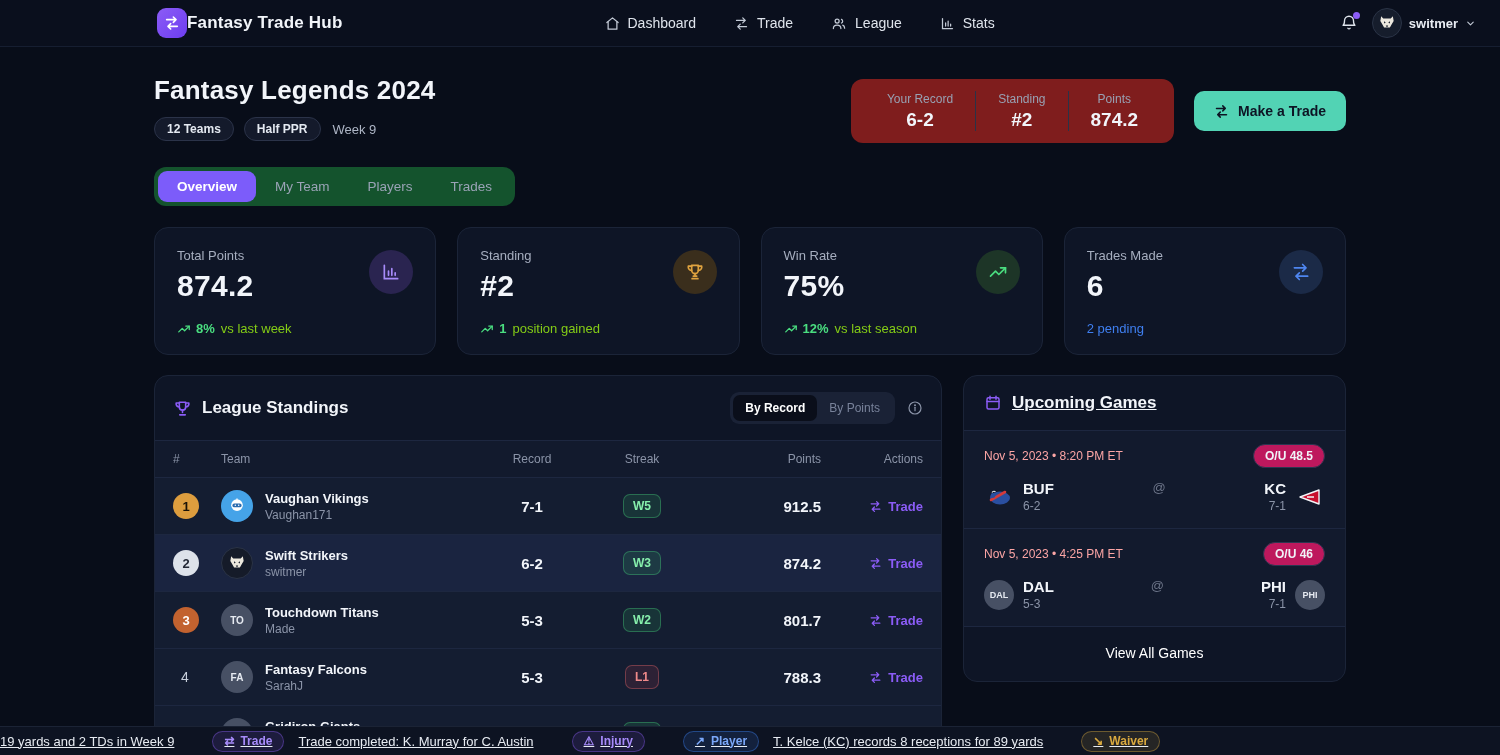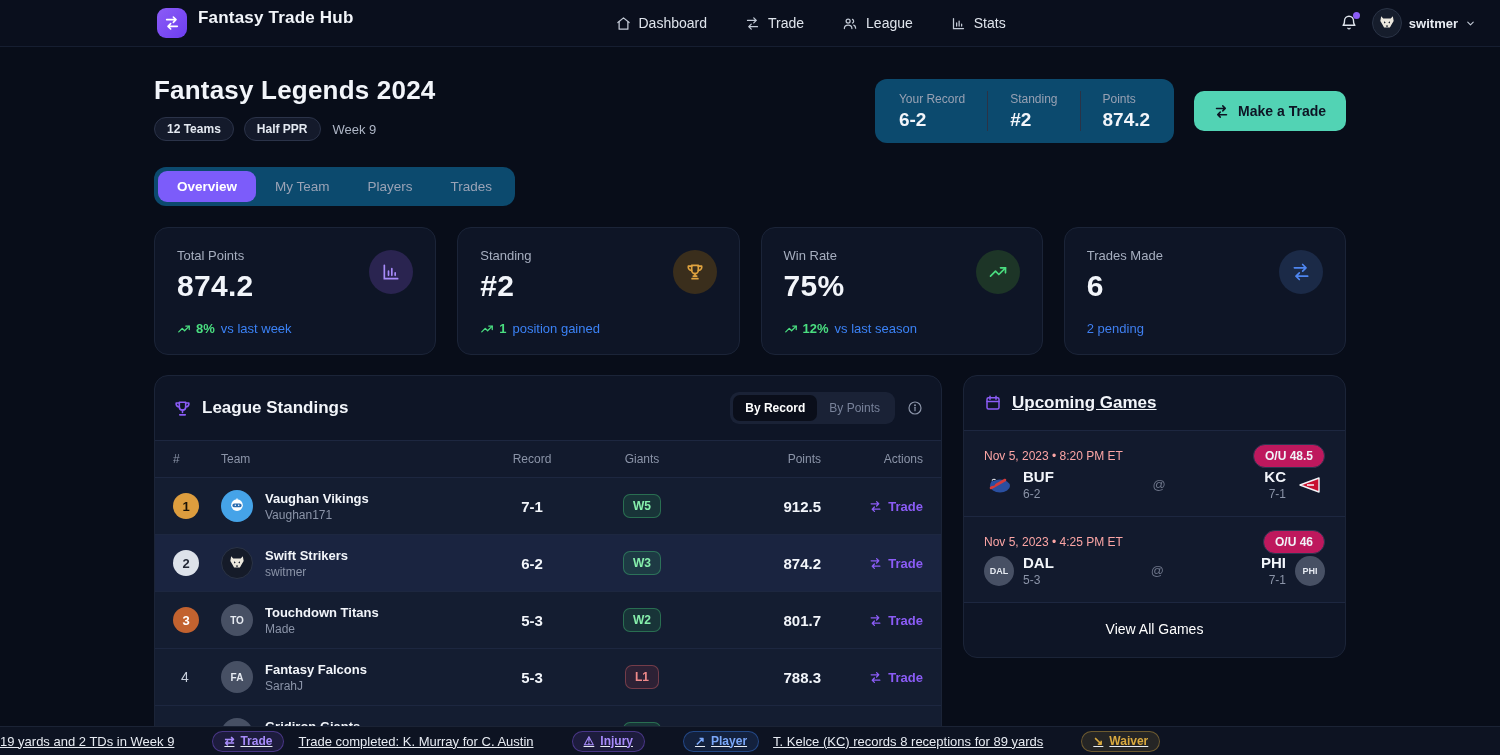--- a/index.html
+++ b/index.html
@@ -10,21 +10,21 @@
     font-family:"Liberation Sans", sans-serif;
   }
   svg { display:block; }
 
   
   .navbar {
     height:47px; display:flex; align-items:center;
     padding:0 24px 0 157px;
     background:#0a0f1d; border-bottom:1px solid #161e31;
   }
-  .brand { display:flex; align-items:flex-start; gap:11px; }
+  .brand { display:flex; align-items:center; gap:0; }
   .brand-logo {
     width:30px; height:30px; border-radius:9px;
     background:linear-gradient(135deg,#8b5cf6,#6d3df0);
     display:flex; align-items:center; justify-content:center;
     color:#fff; font-size:16px; font-weight:bold;
   }
   .brand-name { font-size:17px; font-weight:bold; letter-spacing:.2px; }
   .nav-links { display:flex; gap:38px; margin-left:262px; }
   .nav-link { display:flex; align-items:center; gap:8px; font-size:14px; color:#dfe4ec; cursor:pointer; }
   .nav-link svg { stroke:#c3cad6; }
@@ -45,35 +45,35 @@
   .page-header { display:flex; align-items:flex-start; margin-top:28px; }
   .page-title { font-size:26px; font-weight:bold; letter-spacing:.2px; }
   .title-meta { display:flex; align-items:center; gap:10px; margin-top:11px; }
   .meta-badge {
     font-size:12px; font-weight:bold; color:#e4e9f1;
     background:#141a2b; border:1px solid #2b3349; border-radius:999px; padding:4px 12px;
   }
   .meta-week { font-size:13px; color:#aeb6c6; margin-left:2px; }
   .header-right { margin-left:auto; display:flex; align-items:center; gap:20px; margin-top:4px; }
   .summary-card {
-    display:flex; align-items:center; background:#0c4a6e; border-radius:12px; padding:12px 2px;
+    display:flex; align-items:center; background:#7f1d1d; border-radius:12px; padding:12px 14px;text-align:center;
   }
   .summary-cell { padding:0 22px; }
   .summary-divider { width:1px; height:40px; background:#2a3347; }
   .summary-label { font-size:12px; color:#98a1b3; }
   .summary-value { font-size:19px; font-weight:bold; margin-top:3px; }
   .cta-btn {
     display:flex; align-items:center; gap:9px;
     background:#52d3b4; color:#0d1424; border:none; border-radius:10px;
     font-size:14px; font-weight:bold; padding:12px 20px; cursor:pointer;
     font-family:"Liberation Sans", sans-serif;
   }
 
   
-  .tabs { display:inline-flex; background:#0c4a6e; border-radius:12px; padding:4px; margin-top:24px; }
+  .tabs { display:inline-flex; background:#14532d; border-radius:12px; padding:4px; margin-top:24px; }
   .tab { font-size:13.5px; color:#9aa3b6; padding:8px 19px; border-radius:9px; cursor:pointer; }
   .tab.active { background:#7c5cfa; color:#fff; font-weight:bold; }
 
   
   .stat-grid { display:grid; grid-template-columns:repeat(4,1fr); gap:21px; margin-top:21px; }
   .stat-card {
     background:#0e1526; border:1px solid #1b2438; border-radius:14px;
     padding:20px 22px; height:128px; position:relative;
   }
   .stat-label { font-size:13px; color:#a6aebf; }
@@ -81,21 +81,21 @@
   .stat-icon {
     position:absolute; top:22px; right:22px; width:44px; height:44px; border-radius:50%;
     display:flex; align-items:center; justify-content:center;
   }
   .stat-icon.purple { background:#2a2450; }
   .stat-icon.amber  { background:#3a2e1c; }
   .stat-icon.green  { background:#1d3527; }
   .stat-icon.blue   { background:#1b2a47; }
   .stat-trend { position:absolute; bottom:18px; left:22px; display:flex; align-items:center; gap:6px; font-size:13px; }
   .trend-up { color:#4ade80; font-weight:bold; display:flex; align-items:center; gap:5px; }
-  .trend-note { color:#3b82f6; }
+  .trend-note { color:#84cc16; }
   .pending-note { color:#3f7ff0; font-size:13px; }
 
   
   .main-grid { display:flex; gap:21px; margin-top:20px; align-items:flex-start; }
 
   
   .standings-card {
     width:788px; background:#0e1526; border:1px solid #1b2438; border-radius:14px; overflow:hidden;
   }
   .standings-head { display:flex; align-items:center; padding:16px 18px; }
@@ -152,21 +152,21 @@
   }
   .games-head { display:flex; align-items:center; gap:10px; padding:17px 20px; border-bottom:1px solid #1d2740;text-decoration:underline; }
   .games-title { font-size:17px; font-weight:bold; }
   .game-block { padding:13px 20px 15px; background:#121a2d; border-bottom:1px solid #1d2740; }
   .game-top { display:flex; align-items:center; justify-content:space-between; }
   .game-date { font-size:12px; color:#fca5a5; }
   .ou-pill {
     font-size:12px; font-weight:bold; color:#f0f3f8;
     background:#be185d; border:1px solid #2c3650; border-radius:999px; padding:4px 11px;
   }
-  .game-teams { display:flex; align-items:center; }
+  .game-teams { display:flex; margin-top:12px; }
   .team-side { display:flex; align-items:center; gap:9px; }
   .team-logo { width:30px; height:30px; border-radius:50%; flex:none; display:flex; align-items:center; justify-content:center; overflow:hidden; }
   .logo-circle { background:#475064; font-size:9px; font-weight:bold; color:#e6eaf1; }
   .gt-abbr { font-size:15px; font-weight:bold; }
   .gt-rec { font-size:12px; color:#8b94a8; margin-top:2px; }
   .at-symbol { flex:1; text-align:center; color:#6c7488; font-size:13px; }
   .right-side { text-align:right; }
   .games-footer { text-align:center; padding:17px 0 19px; }
   .view-all { color:#ffffff; font-size:14px; font-weight:normal; cursor:pointer; }
 
@@ -420,21 +420,21 @@
                 <circle cx="12" cy="8" r="0.6" fill="#8b94a8"></circle>
               </svg>
           </span>
         </div>
       </div>
 
       <div class="table-header">
         <div>#</div>
         <div>Team</div>
         <div class="col-center">Record</div>
-        <div class="col-center">Giants</div>
+        <div class="col-center">Streak</div>
         <div class="col-right" style="padding-right:6px;">Points</div>
         <div class="col-right">Actions</div>
       </div>
 
       <div class="t-row">
         <div>
             <div class="rank-badge rank-1">1</div>
           </div>
         <div class="team-cell">
           <div class="team-avatar av-blue">

